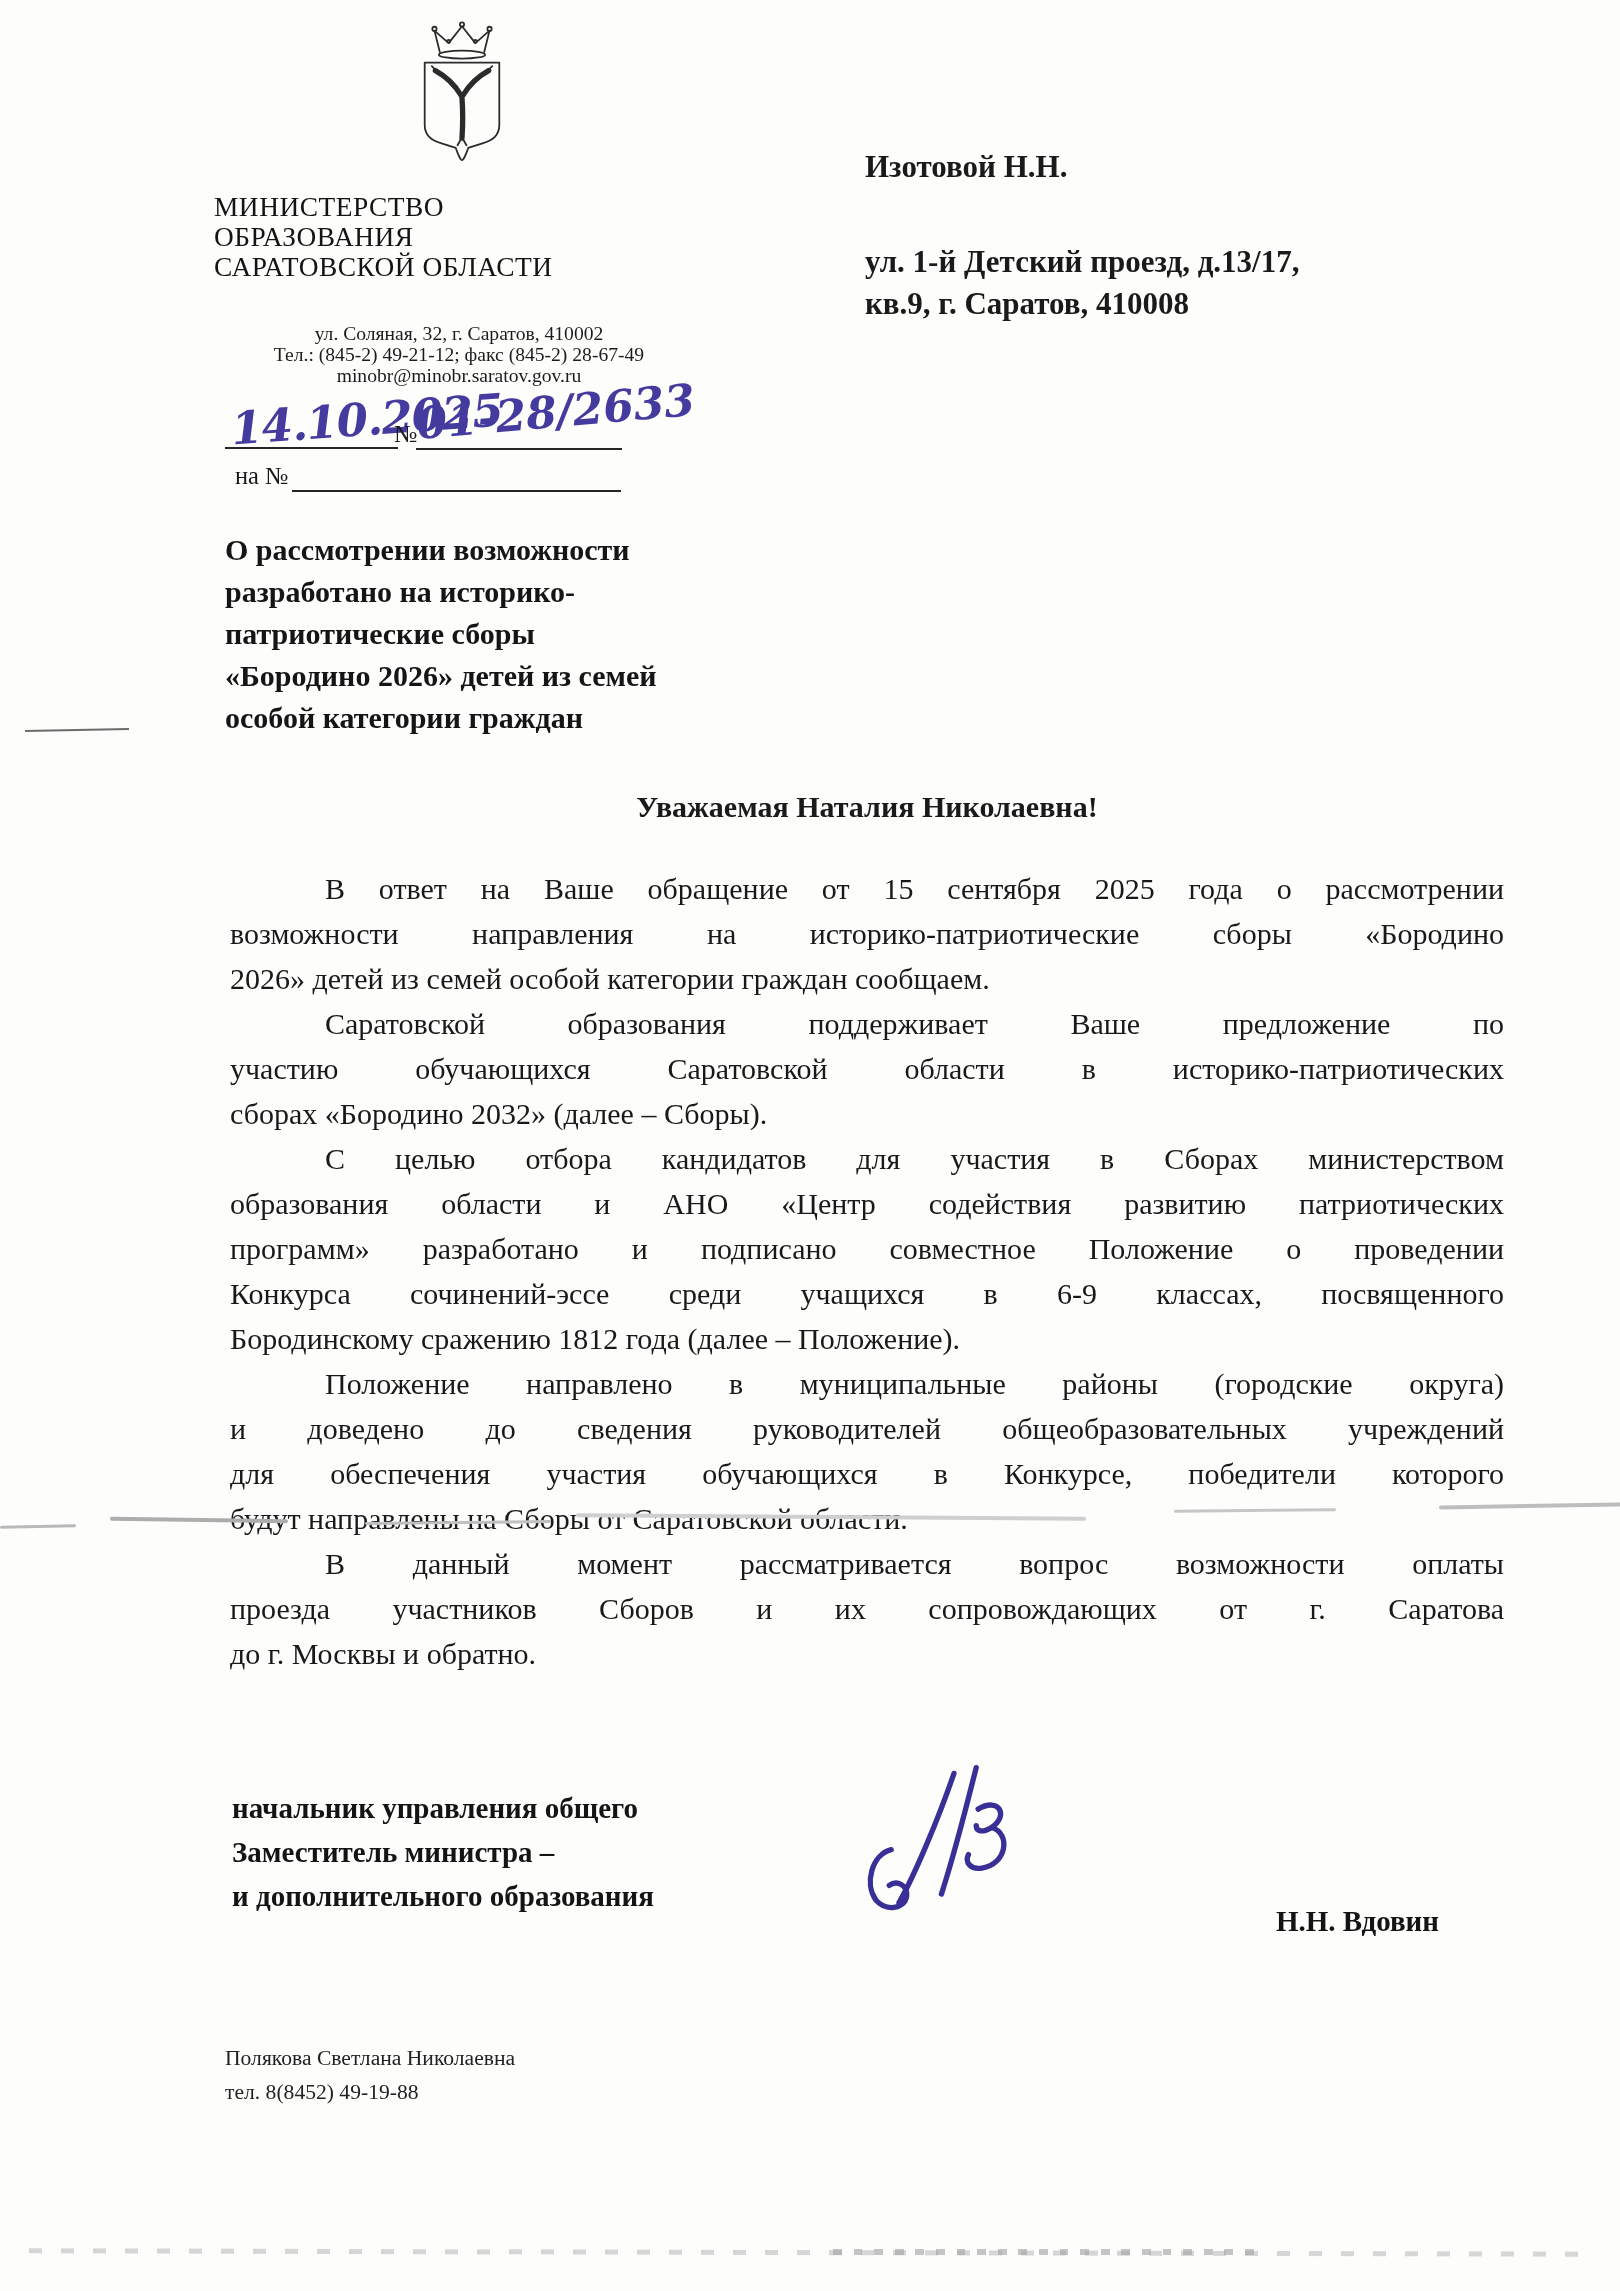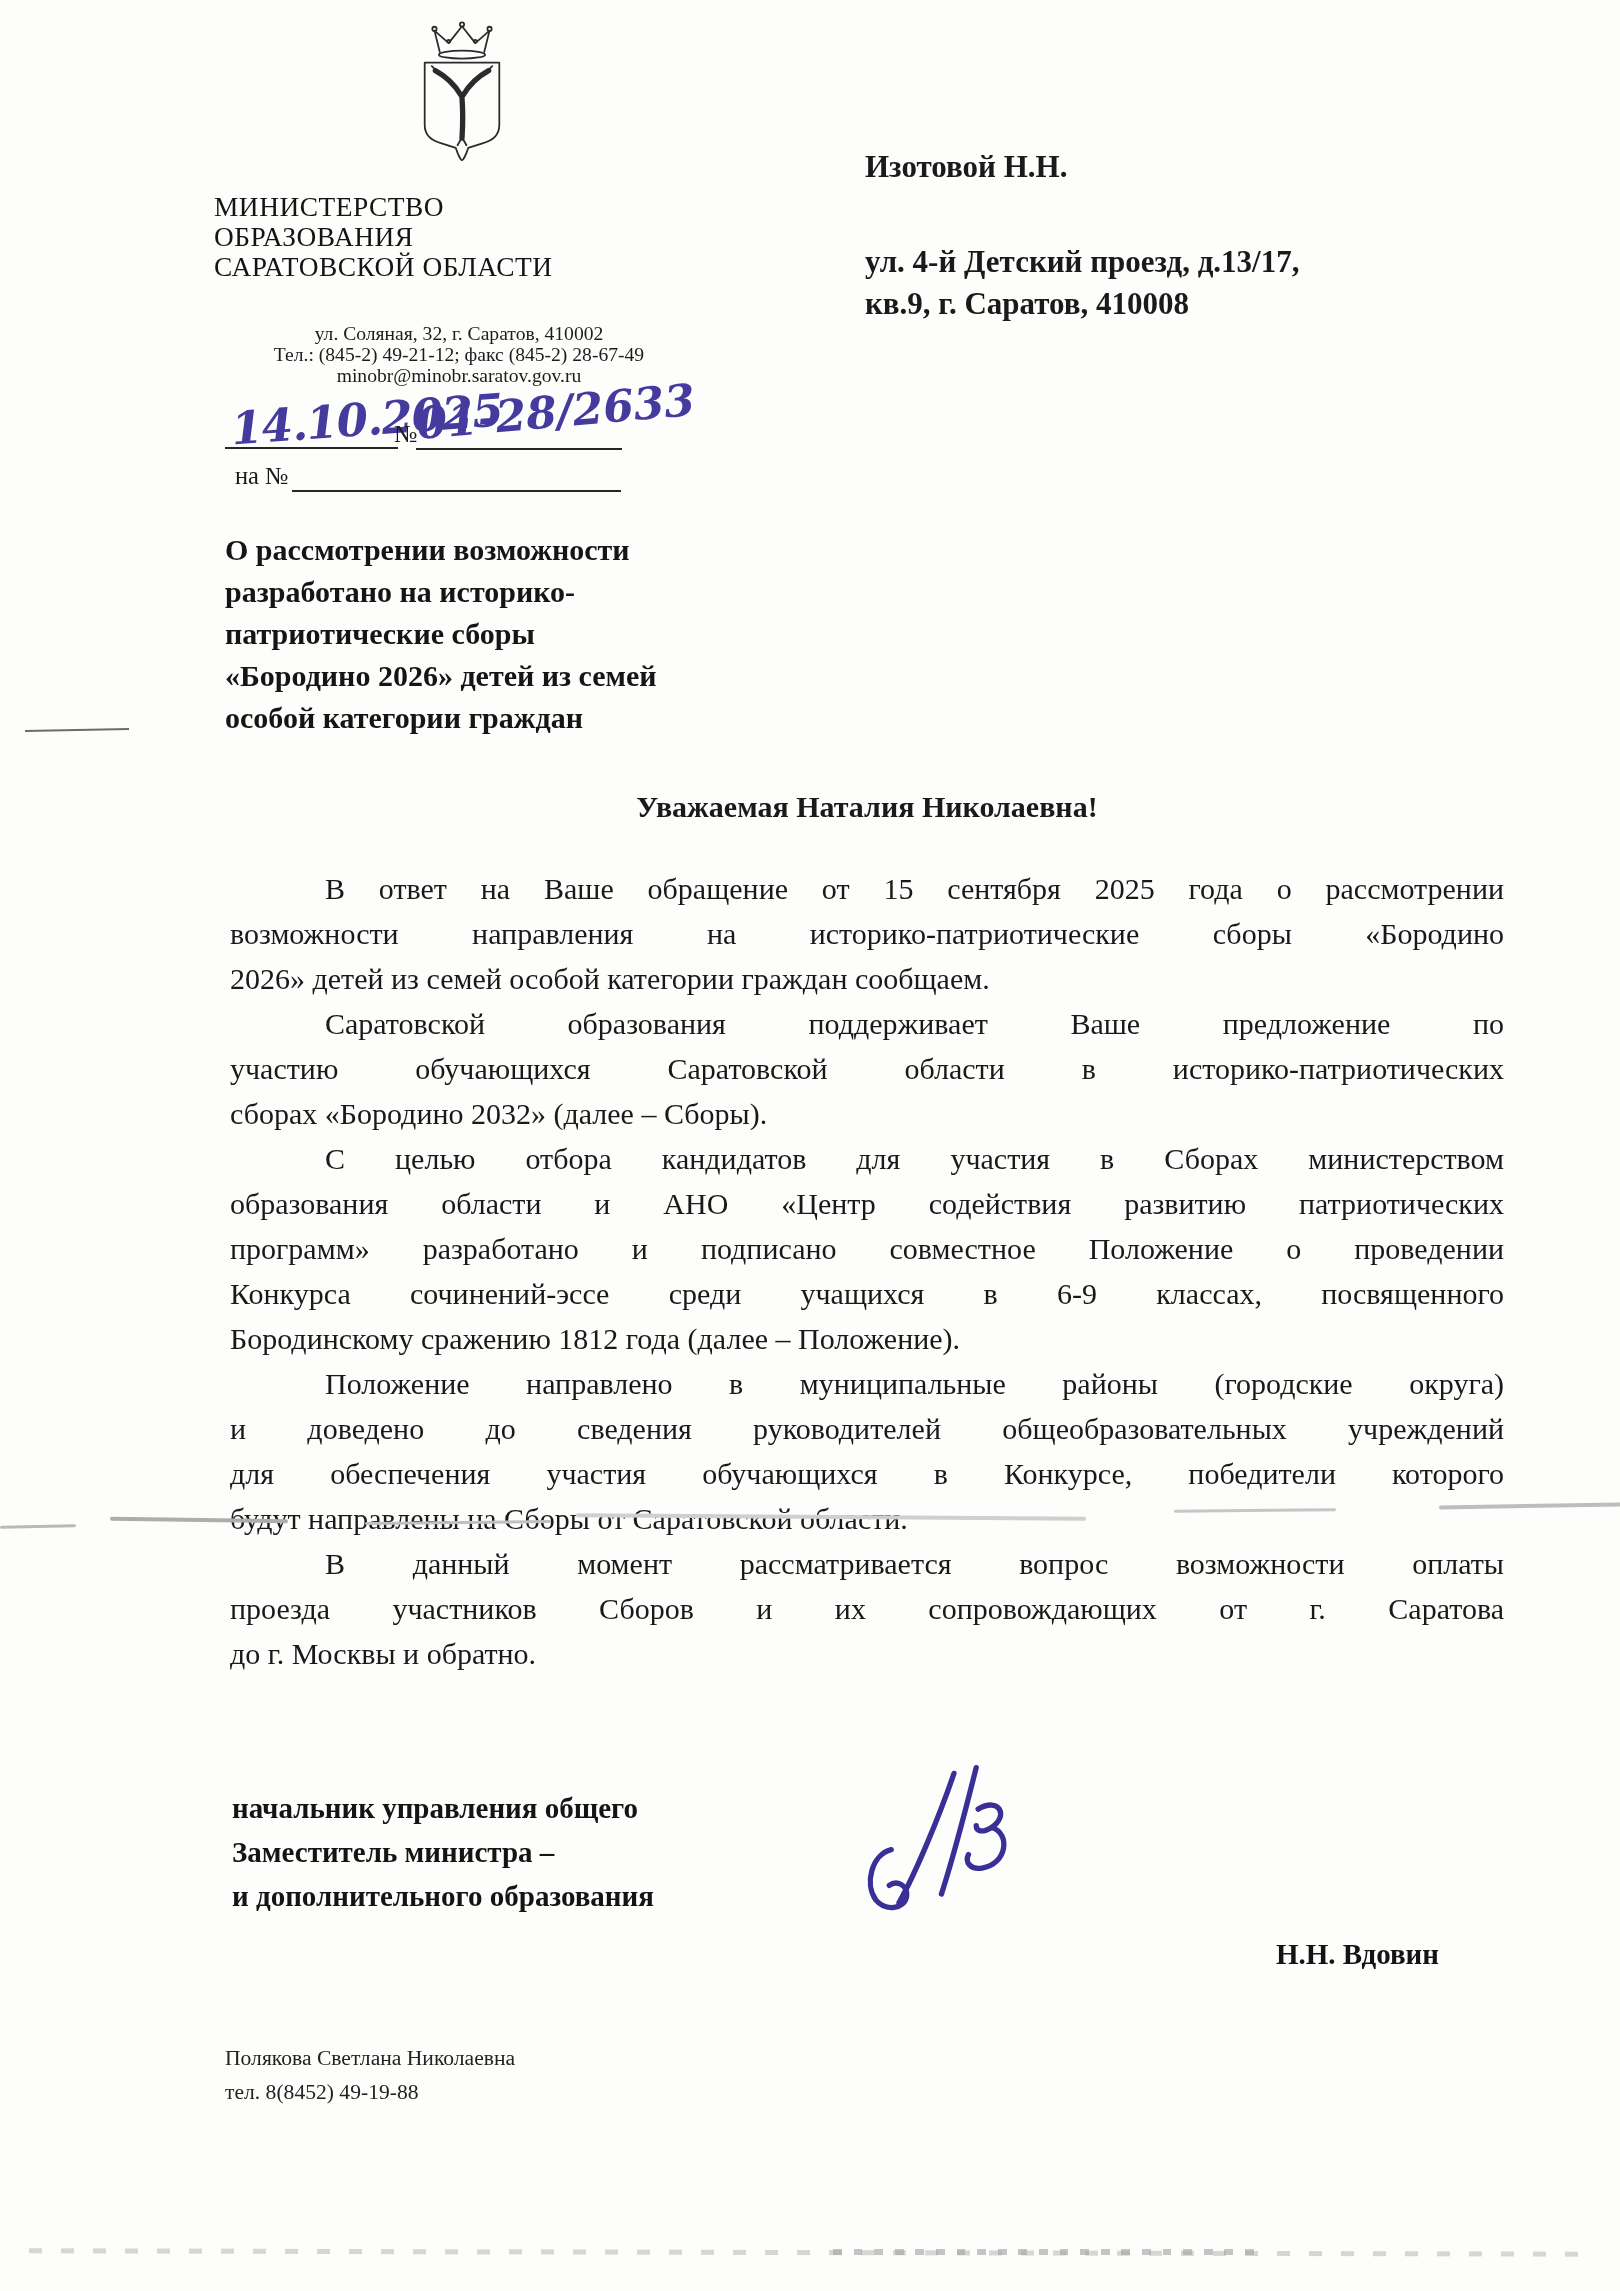--- a/index.html
+++ b/index.html
@@ -33,21 +33,21 @@
   
   .greeting{left:230px; top:790px; width:1274px; text-align:center; font-size:30px; font-weight:bold;}
   .body{left:230px; top:866px; width:1274px; font-size:30px; line-height:45px; color:#191919;}
   .bl{text-align:justify;}
   .jl{text-align-last:justify;}
   .ind{text-indent:95px;}
   .end{text-align:left; text-align-last:left;}
   
   .signoff{left:232px; top:1786px; width:706px; font-size:29px; font-weight:bold; line-height:44px; color:#141414;}
   .sig-svg{left:861px; top:1756px; width:157px; height:169px;}
-  .signer{left:1276px; top:1905px; font-size:29px; font-weight:bold; color:#141414;margin-top:33px;}
+  .signer{left:1276px; top:1905px; font-size:29px; font-weight:bold; color:#141414;}
   
   .executor{left:225px; top:2041px; font-size:21.6px; line-height:34px; color:#222;}
   
   .art{background:none; pointer-events:none;}
   .dash{height:0;}
   .smudge{border-radius:2px;}
   .noise-row{
     background:repeating-linear-gradient(90deg,#c9c9c9 0 12.7px, rgba(0,0,0,0) 12.7px 32px);
     opacity:.75;
   }
@@ -95,21 +95,21 @@
   <div class="abs hw hw-date" style="color:#453a9e">14.10.2025</div>
   <div class="abs num-sign">№</div>
   <div class="abs hw hw-num" style="color:#453a9e">01-28/2633</div>
   <div class="abs rule rule1"></div>
   <div class="abs rule rule2"></div>
   <div class="abs reply-label">на №</div>
   <div class="abs rule rule3"></div>
 
   <div class="abs rcpt-name">Изотовой Н.Н.</div>
   <div class="abs rcpt-addr">
-    <div>ул. 4-й Детский проезд, д.13/17,</div>
+    <div>ул. 1-й Детский проезд, д.13/17,</div>
     <div>кв.9, г. Саратов, 410008</div>
   </div>
 
   <div class="abs subject">
     <div>О рассмотрении возможности</div>
     <div>разработано на историко-</div>
     <div>патриотические сборы</div>
     <div>«Бородино 2026» детей из семей</div>
     <div>особой категории граждан</div>
   </div>

